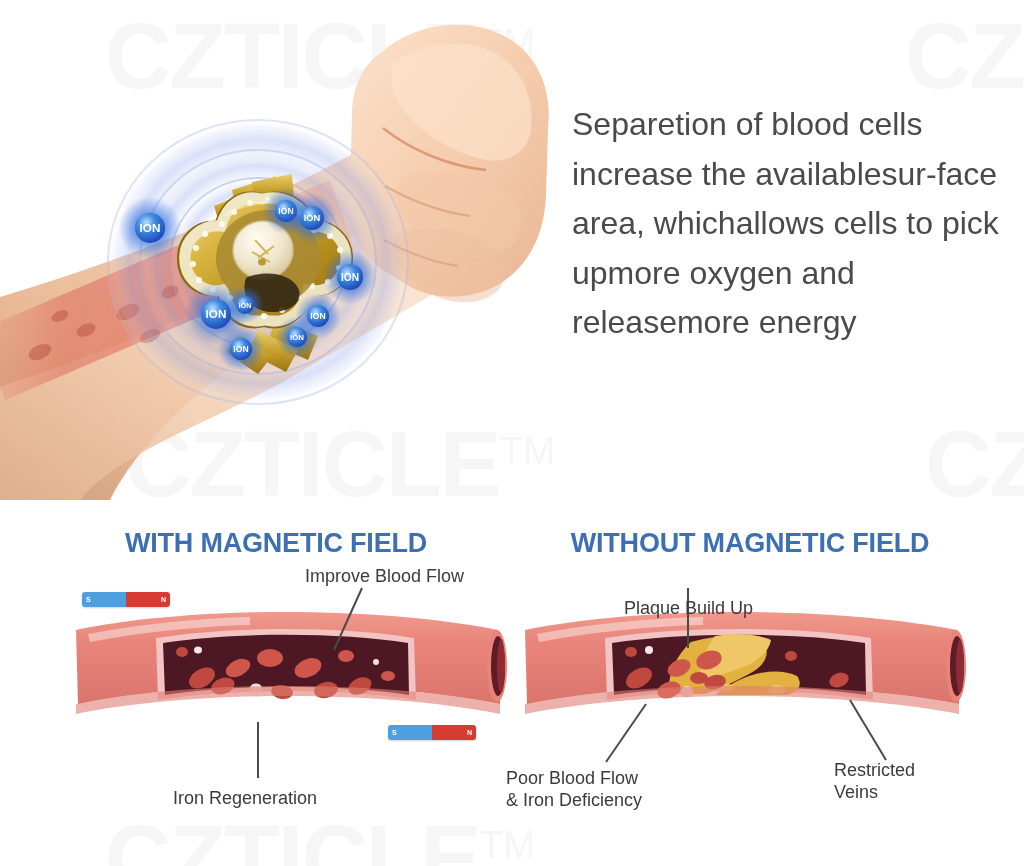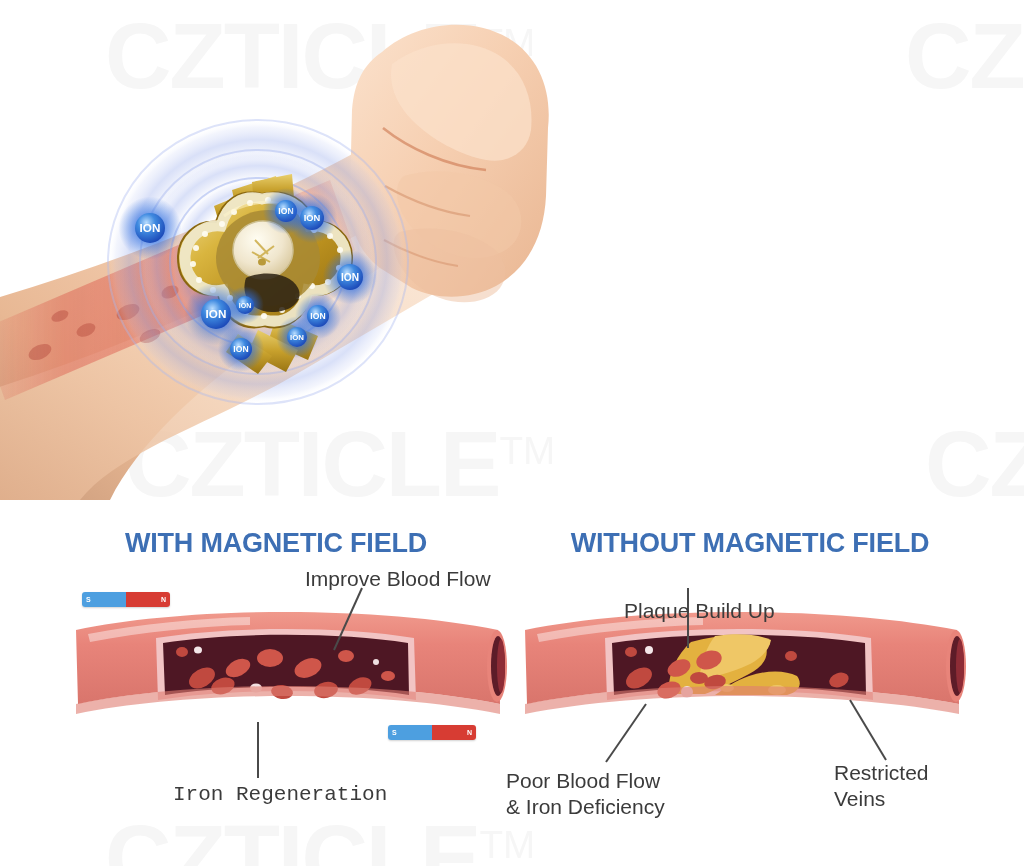--- a/index.html
+++ b/index.html
@@ -42,21 +42,21 @@
 
   .panel-title {
     position:absolute; top:8px; width:100%; text-align:center;
     color:#3d6fb4; font-size:27px; font-weight:700;
     font-family:"Liberation Sans", sans-serif; letter-spacing:-.2px;
   }
   #panelLeft .panel-title  { left:-10px; }
   #panelRight .panel-title { left:10px; }
 
   .callout {
-    position:absolute; color:#3b3b3b; font-size:21px;
+    position:absolute; color:#3b3b3b; font-size:18px;
     font-family:"Liberation Sans", sans-serif; line-height:1.22;
     white-space:pre-line;
   }
 
   .magnet { position:absolute; width:88px; height:15px; border-radius:3px; overflow:hidden; display:flex;
             box-shadow:0 1px 2px rgba(0,0,0,.18); }
   .magnet .pole { flex:1; display:flex; align-items:center; font-size:7px; color:#fff; font-weight:700;
                   font-family:"Liberation Sans", sans-serif; }
   .magnet .s { background:#4d9fe0; justify-content:flex-start; padding-left:4px; }
   .magnet .n { background:#d73c33; justify-content:flex-end; padding-right:4px; }
@@ -268,20 +268,21 @@
           </g>
           <g>
             <circle cx="297" cy="337" r="21" fill="url(#ionGlow)"></circle>
             <circle cx="297" cy="337" r="10" fill="url(#ionG)"></circle>
             <text x="297" y="339.8" text-anchor="middle" fill="#ffffff" font-family="&quot;Liberation Sans&quot;, sans-serif" font-weight="700" font-size="7.800000000000001">ION</text>
           </g>
         </g>
     </svg>
   </div>
 
+  <div id="headline">Separetion of blood cells increase the availablesur-face area, whichallows cells to pick upmore oxygen and releasemore energy</div>
 
   <div class="panel" id="panelLeft">
     <div class="panel-title">WITH MAGNETIC FIELD</div>
 
     <div class="magnet" style="left:52px; top:72px;">
       <div class="pole s">S</div>
       <div class="pole n">N</div>
     </div>
     <div class="magnet" style="left:358px; top:205px;">
       <div class="pole s">S</div>
@@ -331,21 +332,21 @@
         <ellipse cx="431" cy="58" rx="4" ry="27" fill="#8e2c36"></ellipse>
       </g>
     </svg>
 
     <svg style="position:absolute;left:0;top:0;" width="512" height="346">
       <line x1="332" y1="68" x2="304" y2="130" stroke="#4a4a4a" stroke-width="2"></line>
       <line x1="228" y1="202" x2="228" y2="258" stroke="#4a4a4a" stroke-width="2"></line>
     </svg>
 
     <div class="callout" style="left:275px; top:46px;">Improve Blood Flow</div>
-    <div class="callout" style="left:143px; top:262px;font-family:Liberation Mono, monospace;">Iron Regeneration</div>
+    <div class="callout" style="left:143px; top:268px;">Iron Regeneration</div>
   </div>
 
   <div class="panel" id="panelRight">
     <div class="panel-title">WITHOUT MAGNETIC FIELD</div>
 
     <svg style="position:absolute;left:35px;top:88px;" width="450" height="130" viewBox="0 0 450 130">
       <defs>
         <linearGradient id="wallR" x1="0" y1="0" x2="0" y2="1">
           <stop offset="0" stop-color="#f0998c"></stop>
           <stop offset=".35" stop-color="#e8847a"></stop>

